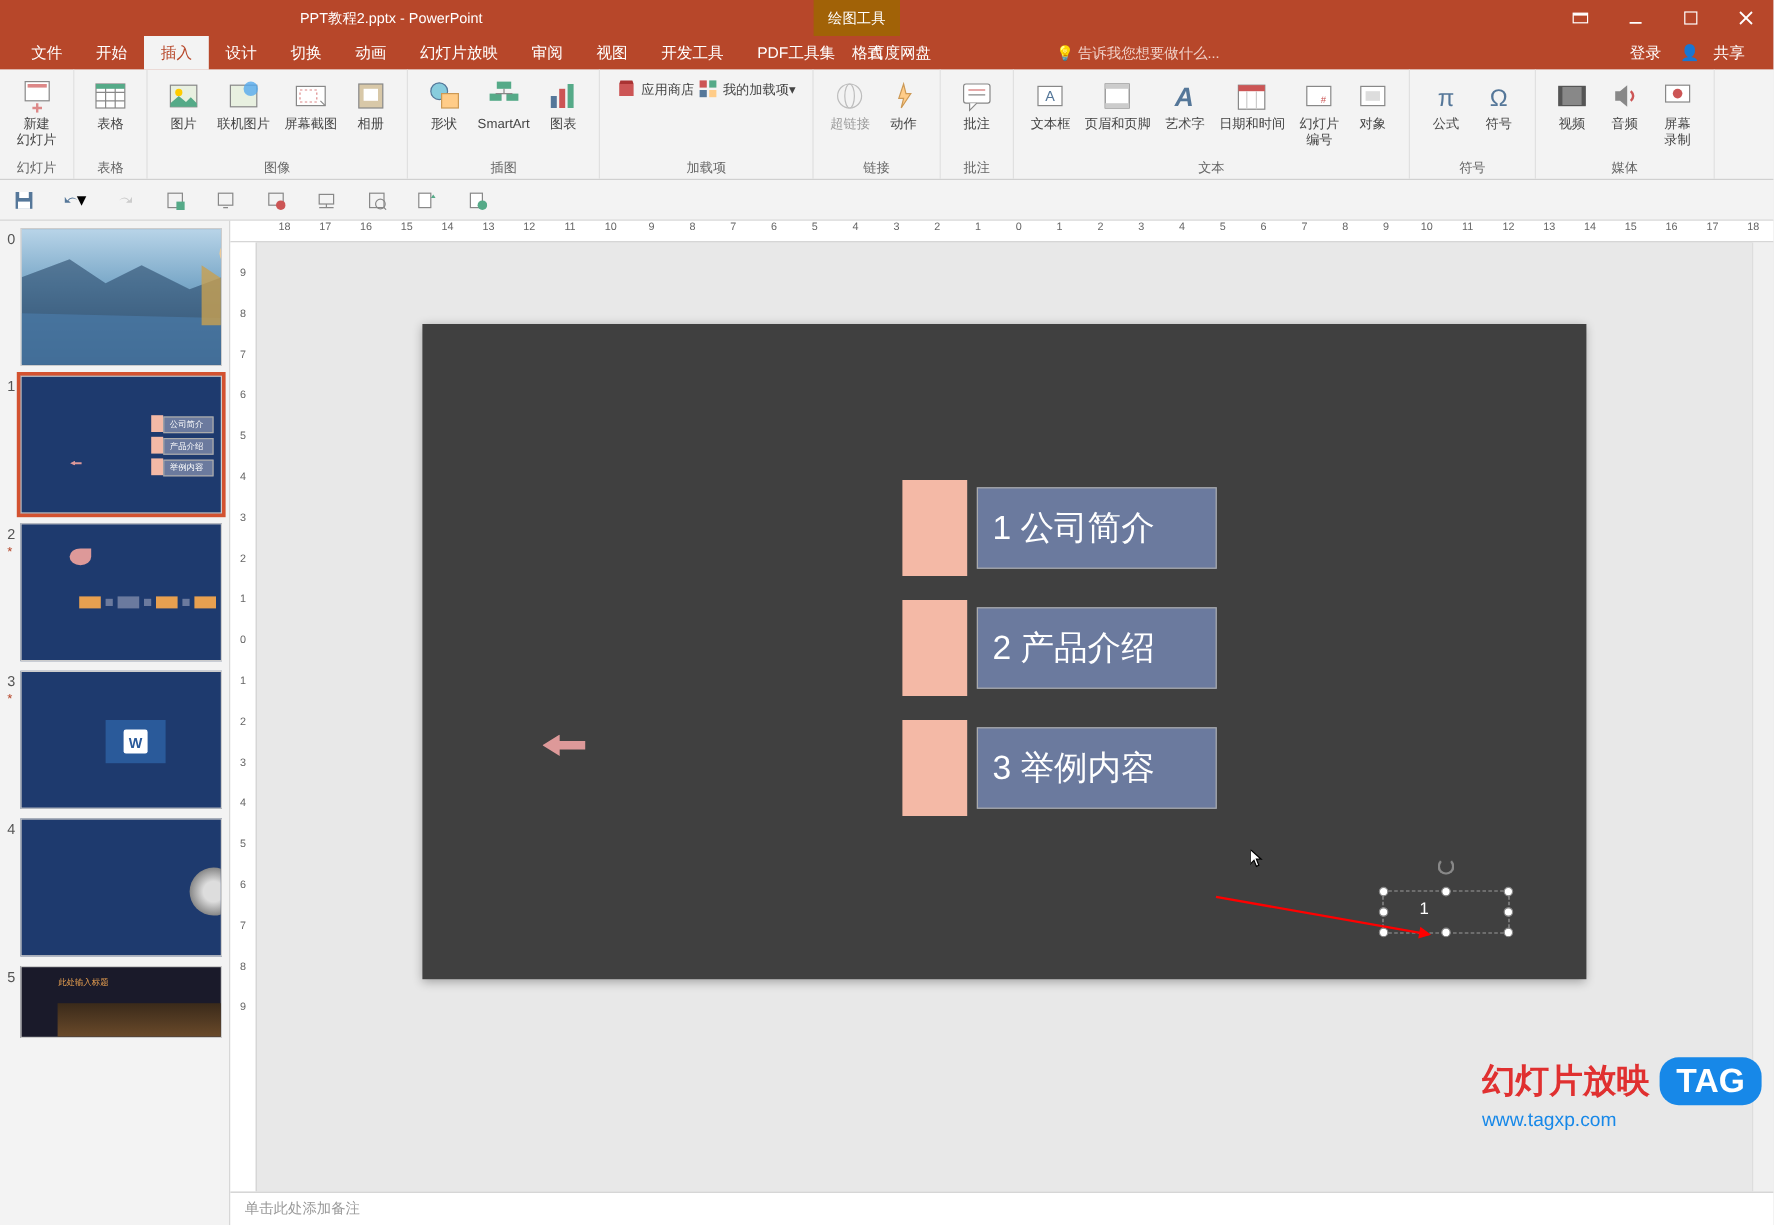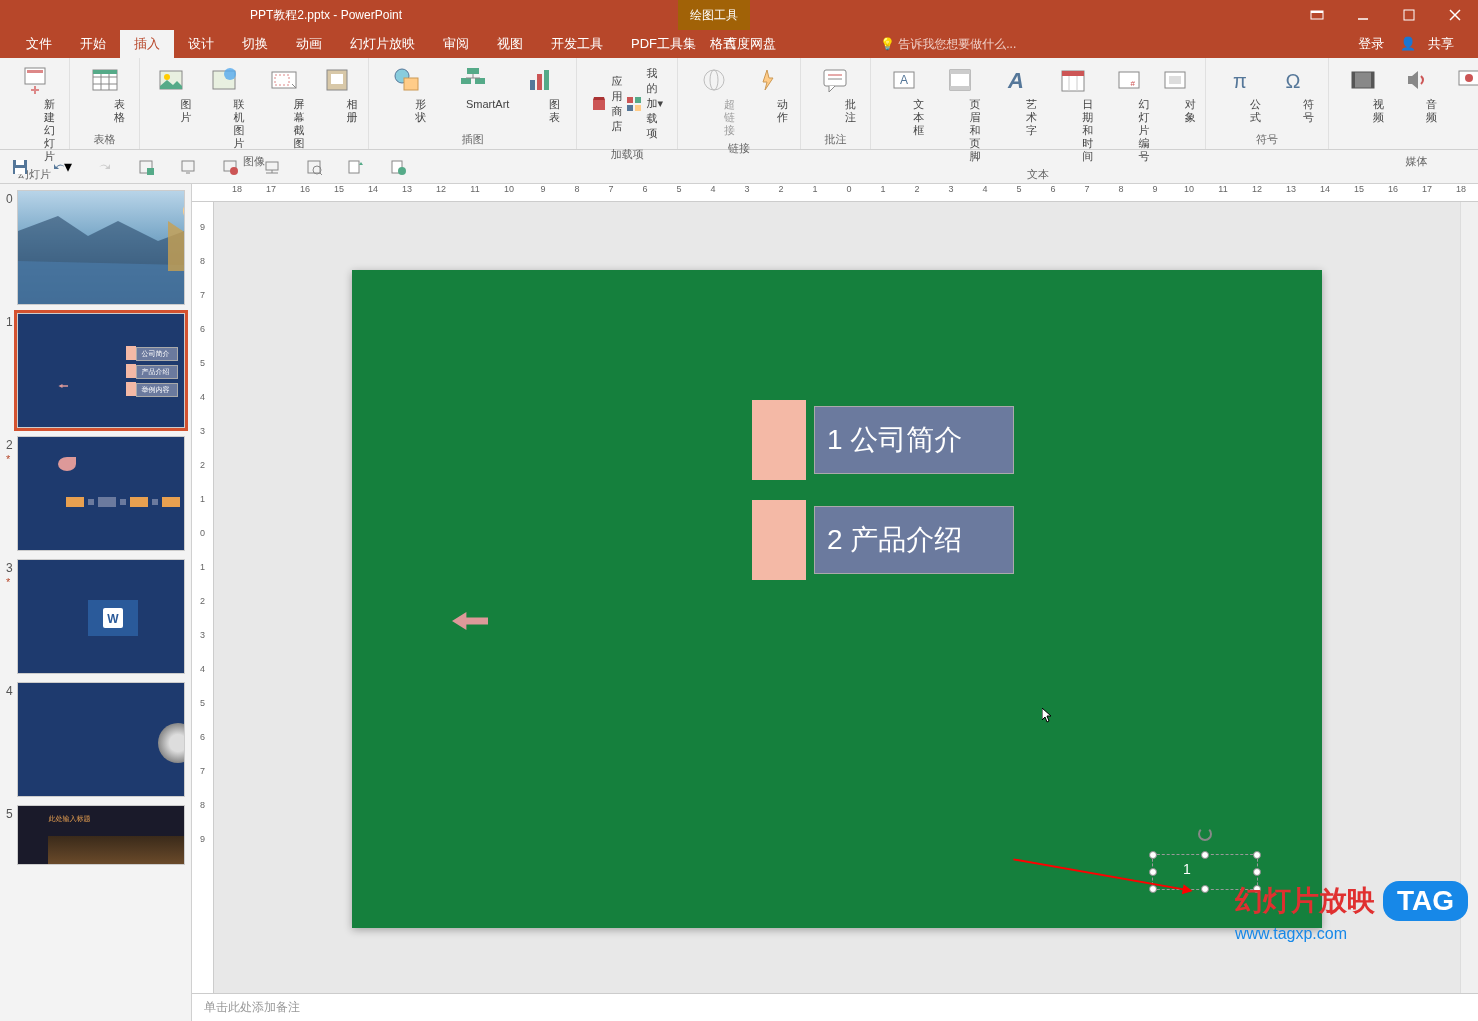--- a/index.html
+++ b/index.html
@@ -14,42 +14,42 @@
 .menu-bar .tab.active{background:#f3f3f3;color:#b7472a;}
 .menu-bar .right-area{margin-left:auto;display:flex;align-items:center;padding-right:8px;}
 .menu-bar .right-area span{padding:0 8px;}
 .tell-me{color:#f0d0c8;font-size:12px;margin-left:20px;}
 .ribbon{height:92px;background:#f3f3f3;border-bottom:1px solid #d0d0d0;display:flex;}
 .rib-group{display:flex;flex-direction:column;align-items:center;padding:4px 8px 2px;border-right:1px solid #e0e0e0;}
 .rib-group .controls{display:flex;flex:1;align-items:flex-start;}
 .rib-group .label{font-size:11px;color:#666;margin-top:2px;}
 .rib-btn{display:flex;flex-direction:column;align-items:center;padding:2px 6px;cursor:pointer;font-size:11px;color:#444;min-width:42px;}
 .rib-btn .ico{width:32px;height:32px;margin-bottom:2px;display:flex;align-items:center;justify-content:center;}
-.rib-btn .txt{text-align:center;line-height:13px;margin-left:30px;}
+.rib-btn .txt{text-align:center;line-height:13px;}
 .rib-stack{display:flex;flex-direction:row;padding:2px 4px;font-size:11px;color:#444;}
 .rib-stack .srow{display:flex;align-items:center;padding:2px;cursor:pointer;}
 .rib-stack .sico{width:16px;height:16px;margin-right:4px;}
 .qat{height:34px;background:#f3f3f3;border-bottom:1px solid #d0d0d0;display:flex;align-items:center;padding-left:10px;gap:22px;}
 .qat-btn{width:20px;height:20px;cursor:pointer;display:flex;align-items:center;justify-content:center;}
 .work-area{display:flex;height:837px;}
 .slides-panel{width:247px;background:#f3f3f3;border-right:1px solid #d0d0d0;overflow-y:auto;padding:6px;}
 .slide-entry{display:flex;margin-bottom:8px;}
 .slide-num{width:14px;font-size:12px;color:#555;padding-top:2px;}
 .slide-star{font-size:11px;color:#b7472a;}
 .slide-thumb{width:204px;height:115px;border:1px solid #ccc;background:#1e3a6e;position:relative;overflow:hidden;cursor:pointer;}
 .slide-thumb.selected{outline:3px solid #d35230;}
 .slide-thumb.first{background:linear-gradient(180deg,#8fb5d5 0%,#5a8cb0 50%,#3a6ea5 100%);}
 .edit-area{flex:1;background:#e8e8e8;display:flex;flex-direction:column;position:relative;}
 .ruler-h{height:18px;background:#fff;border-bottom:1px solid #ccc;font-size:9px;color:#666;padding-left:28px;display:flex;align-items:flex-start;overflow:hidden;}
 .ruler-h span{width:34px;text-align:center;flex-shrink:0;}
 .ruler-v{width:22px;background:#fff;border-right:1px solid #ccc;font-size:9px;color:#666;display:flex;flex-direction:column;align-items:center;padding-top:8px;}
 .ruler-v span{height:34px;display:flex;align-items:center;}
 .canvas-wrap{flex:1;display:flex;}
 .canvas-scroll{flex:1;display:flex;justify-content:center;padding-top:68px;position:relative;overflow:auto;}
-.slide-canvas{width:970px;height:658px;background:#15803d;position:relative;box-shadow:0 2px 8px rgba(0,0,0,0.3);}
+.slide-canvas{width:970px;height:546px;background:#404040;position:relative;box-shadow:0 2px 8px rgba(0,0,0,0.3);}
 .content-box{position:absolute;display:flex;align-items:center;}
 .content-box .pink-sq{width:54px;height:80px;background:#f4b9a6;margin-right:8px;}
 .content-box .text-bar{width:200px;height:68px;background:#6b7a9e;border:1px solid #aaa;display:flex;align-items:center;padding-left:12px;color:#fff;font-size:28px;}
 .arrow-shape{position:absolute;left:100px;top:342px;width:36px;height:18px;background:#d99;clip-path:polygon(40% 0, 40% 30%, 100% 30%, 100% 70%, 40% 70%, 40% 100%, 0 50%);}
 .sel-box{position:absolute;right:64px;bottom:38px;width:106px;height:36px;border:1px dashed #999;}
 .sel-handle{position:absolute;width:8px;height:8px;background:#fff;border:1px solid #888;border-radius:50%;}
 .rotate-handle{position:absolute;width:14px;height:14px;border:2px solid #888;border-radius:50%;border-top-color:transparent;top:-28px;left:50%;margin-left:-7px;}
 .red-arrow{position:absolute;right:130px;bottom:52px;width:180px;height:2px;background:red;transform:rotate(10deg);}
 .red-arrow::after{content:"";position:absolute;right:-2px;top:-4px;border-left:10px solid red;border-top:5px solid transparent;border-bottom:5px solid transparent;}
 .cursor-ptr{position:absolute;left:690px;top:438px;width:12px;height:16px;}
@@ -605,20 +605,24 @@
       <div class="canvas-scroll">
         <div class="slide-canvas">
           <div class="content-box" style="left:400px;top:130px;">
             <div class="pink-sq"></div>
             <div class="text-bar">1 公司简介</div>
           </div>
           <div class="content-box" style="left:400px;top:230px;">
             <div class="pink-sq"></div>
             <div class="text-bar">2 产品介绍</div>
           </div>
+          <div class="content-box" style="left:400px;top:330px;">
+            <div class="pink-sq"></div>
+            <div class="text-bar">3 举例内容</div>
+          </div>
           <div class="arrow-shape"></div>
 
           <div class="sel-box">
             <div class="rotate-handle"></div>
             <div class="sel-handle" style="left:-4px;top:-4px;"></div>
             <div class="sel-handle" style="left:50%;top:-4px;margin-left:-4px;"></div>
             <div class="sel-handle" style="right:-4px;top:-4px;"></div>
             <div class="sel-handle" style="left:-4px;top:50%;margin-top:-4px;"></div>
             <div class="sel-handle" style="right:-4px;top:50%;margin-top:-4px;"></div>
             <div class="sel-handle" style="left:-4px;bottom:-4px;"></div>

